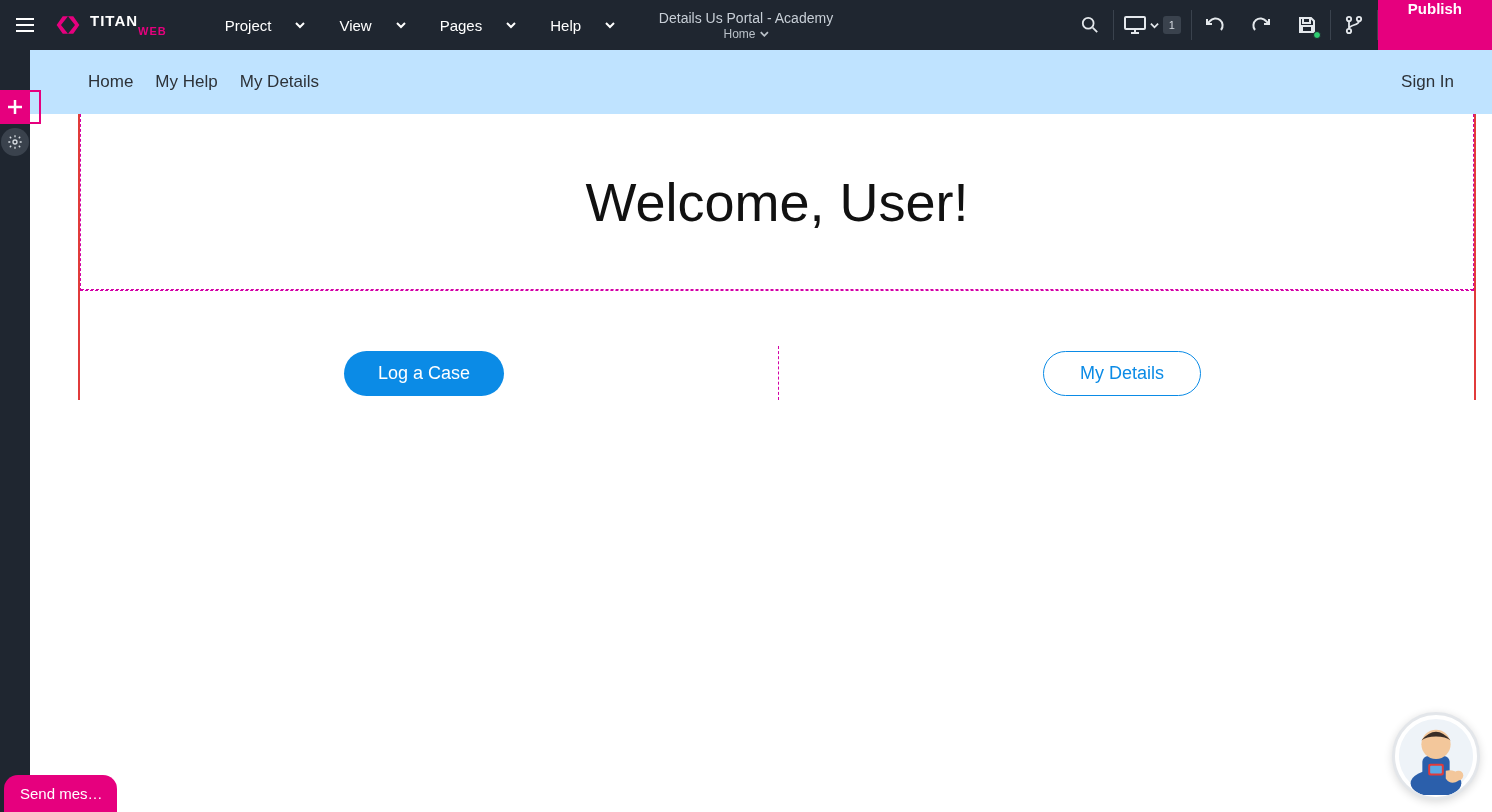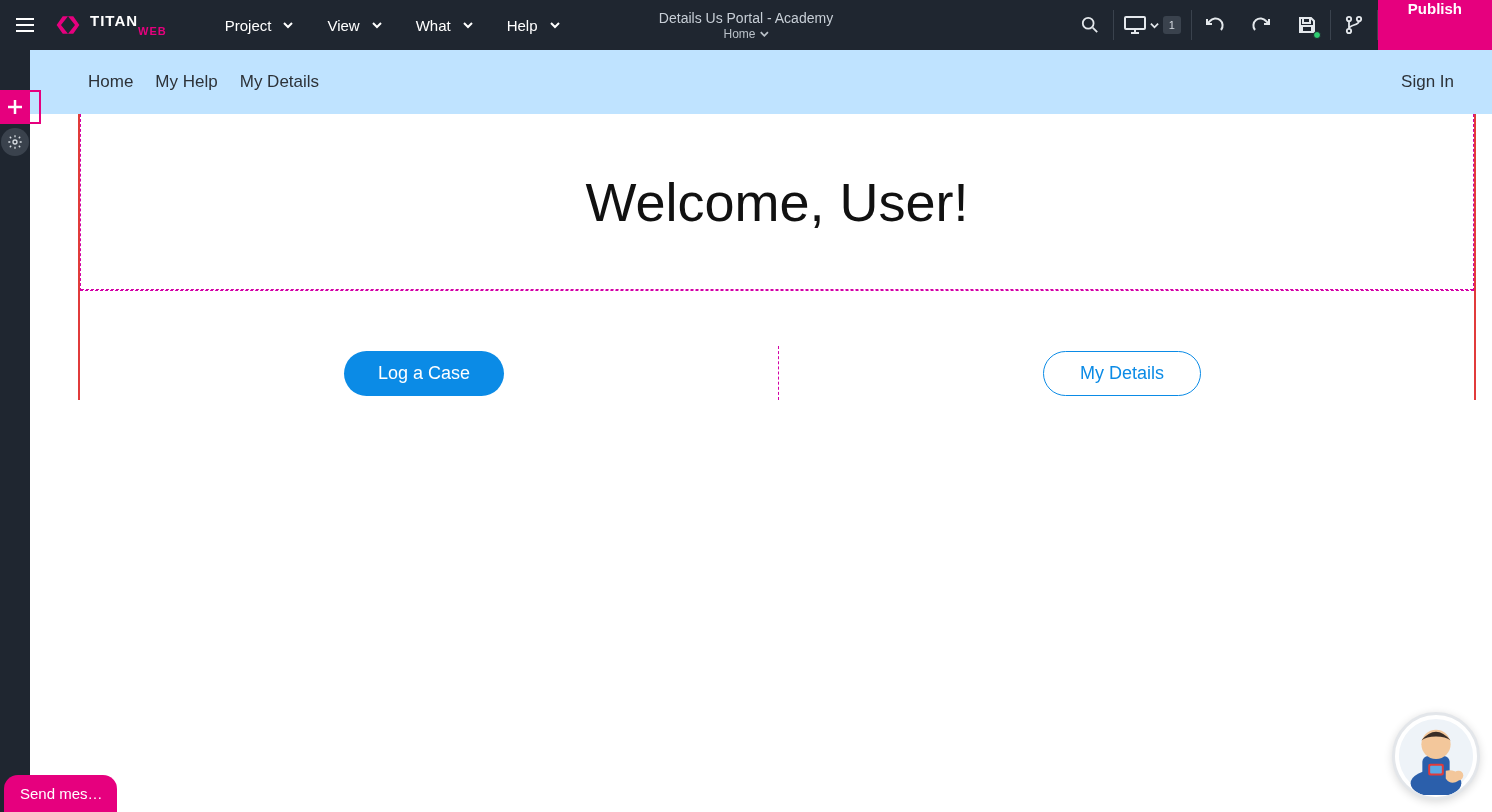--- a/index.html
+++ b/index.html
@@ -36,21 +36,21 @@
     font-weight:700; letter-spacing:1px;
   }
   .logo-text .t1 { font-size:15px; color:#fff; }
   .logo-text .t2 { font-size:11px; color:#e6007e; align-self:flex-end; margin-top:13px; }
 
   .topbar .menu {
     display:flex; align-items:center; gap:34px;
     padding-left: 40px;
   }
   .topbar .menu-item {
-    display:flex; align-items:center; gap:12px;
+    display:flex; align-items:center; gap:24px;
     cursor:pointer; font-weight:500;
   }
   .chev-down { width:10px; height:10px; }
   .chev-down polyline { stroke:#fff; stroke-width:2; fill:none; }
 
   .topbar .center {
     position:absolute; left:50%; top:50%; transform:translate(-50%,-50%);
     text-align:center; color:#b9c0c8; font-size:13px;
     cursor:pointer;
   }
@@ -280,21 +280,21 @@
           <polyline points="1,3 5,7 9,3"></polyline>
         </svg>
     </div>
     <div class="menu-item">
       <span>View</span>
       <svg class="chev-down" viewBox="0 0 10 10">
           <polyline points="1,3 5,7 9,3"></polyline>
         </svg>
     </div>
     <div class="menu-item">
-      <span>What</span>
+      <span>Pages</span>
       <svg class="chev-down" viewBox="0 0 10 10">
           <polyline points="1,3 5,7 9,3"></polyline>
         </svg>
     </div>
     <div class="menu-item">
       <span>Help</span>
       <svg class="chev-down" viewBox="0 0 10 10">
           <polyline points="1,3 5,7 9,3"></polyline>
         </svg>
     </div>

